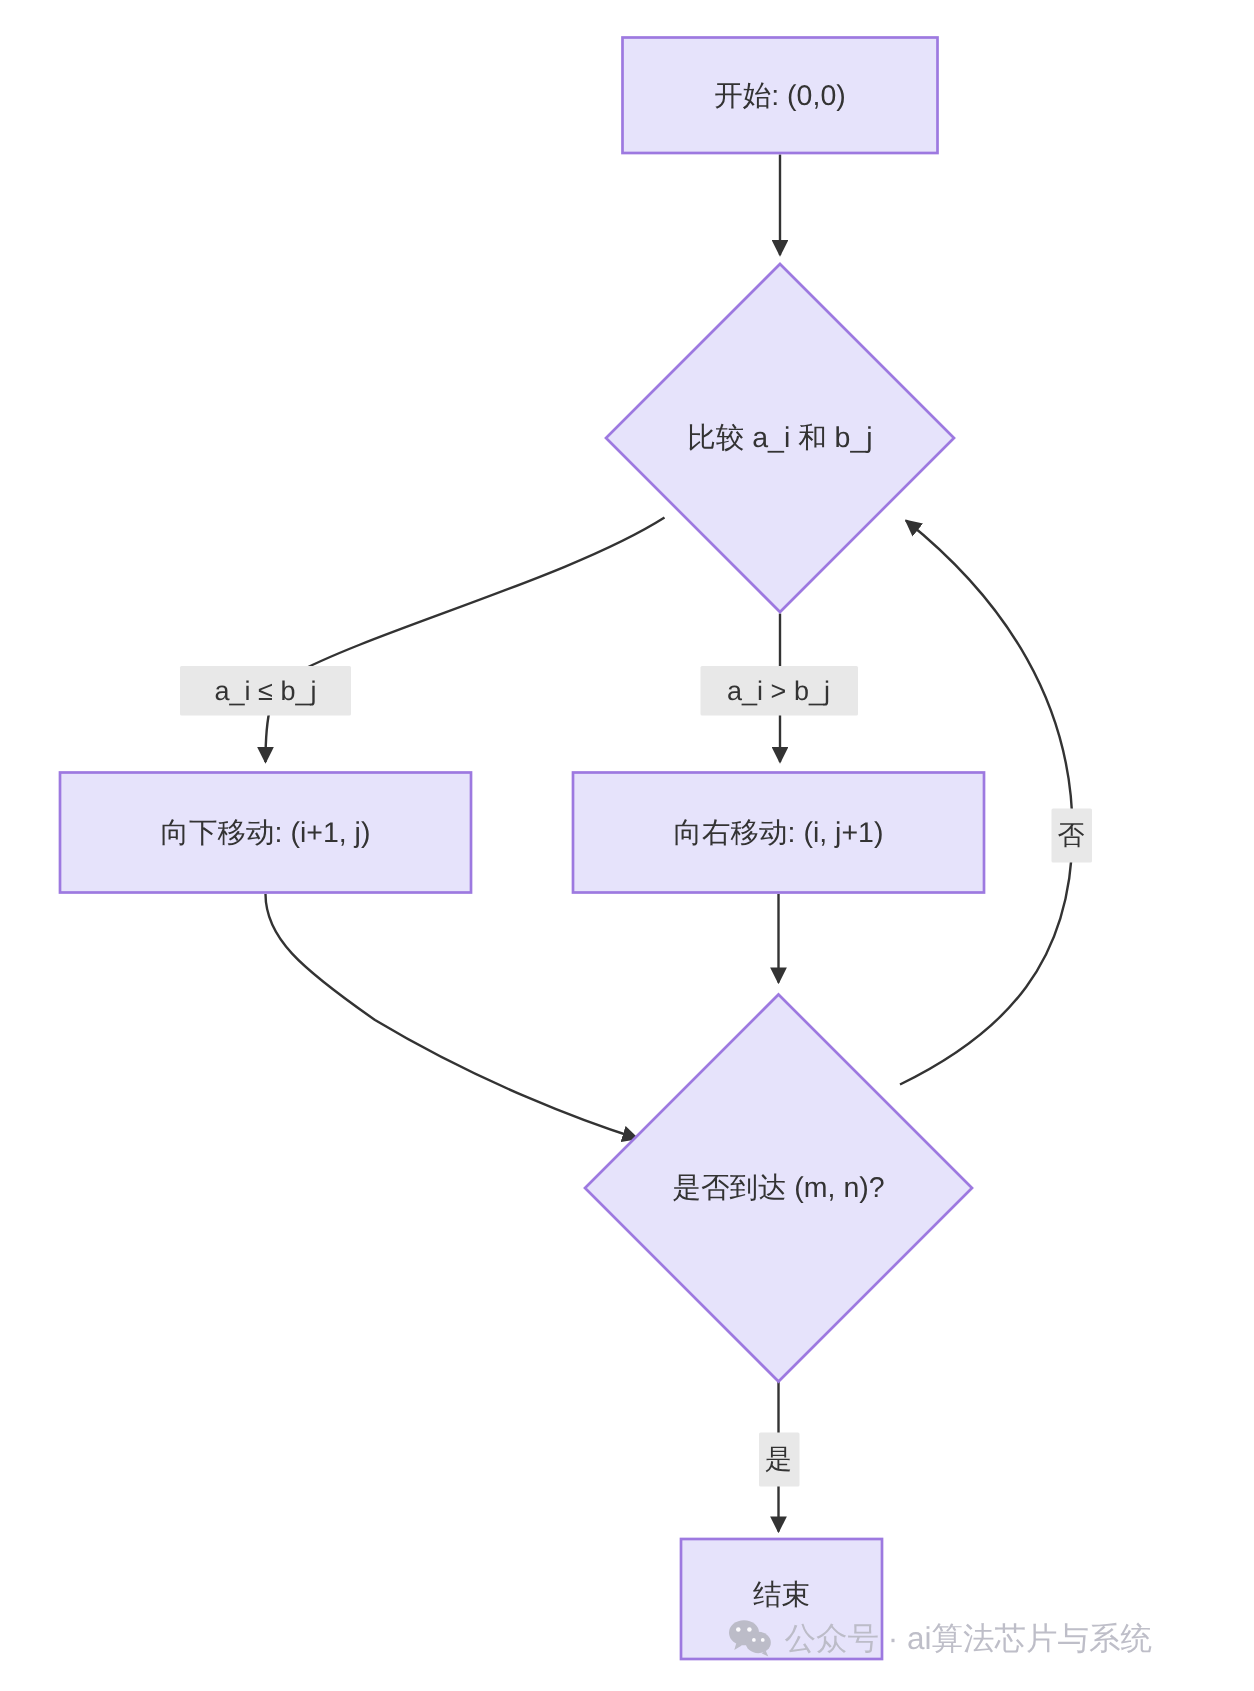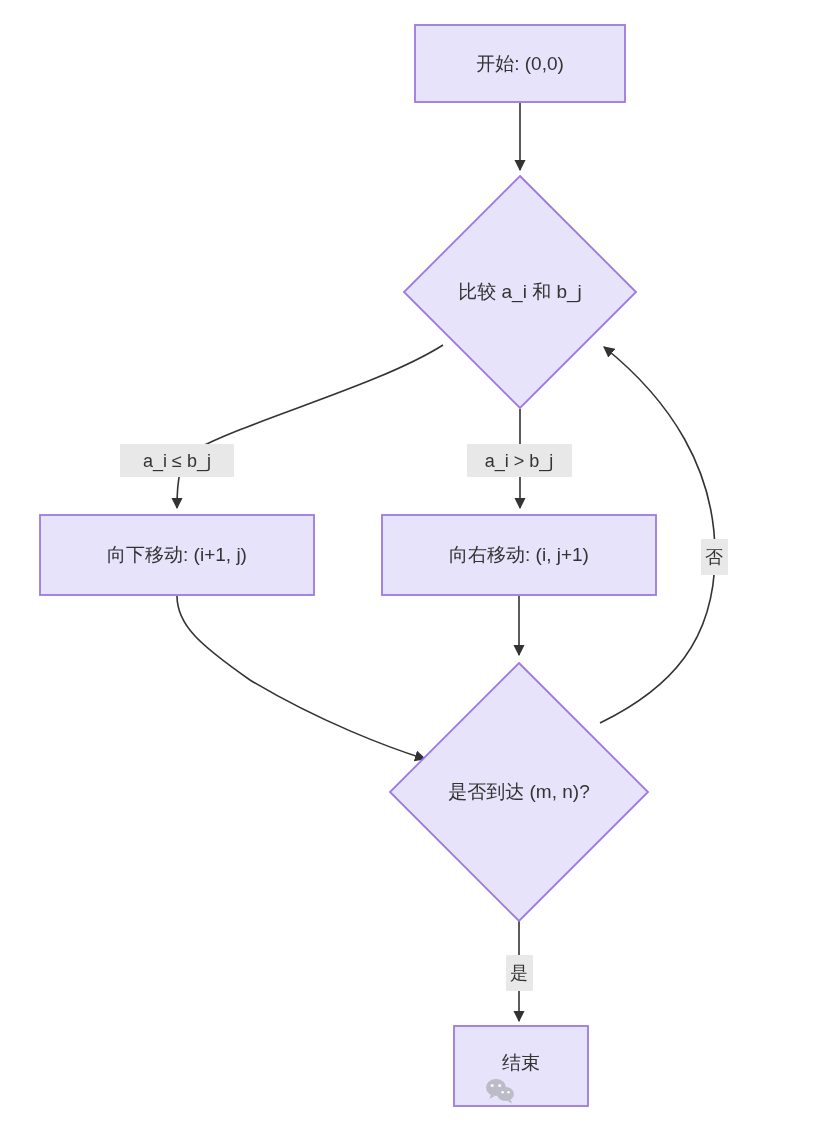--- a/index.html
+++ b/index.html
@@ -156,15 +156,16 @@
         <ellipse cx="11" cy="9.5" rx="10" ry="8.4" fill="#b9b9c4"></ellipse>
         <path d="M 6 16 L 4.5 21 L 9.5 18 Z" fill="#b9b9c4"></path>
         <ellipse cx="7.2" cy="7.4" rx="1.5" ry="1.5" fill="#ffffff"></ellipse>
         <ellipse cx="14.6" cy="7.4" rx="1.5" ry="1.5" fill="#ffffff"></ellipse>
         <ellipse cx="20.5" cy="16" rx="8.4" ry="7.1" fill="#b9b9c4"></ellipse>
         <path d="M 25.5 21.5 L 27.2 25.4 L 22.8 23.2 Z" fill="#b9b9c4"></path>
         <ellipse cx="17.6" cy="14.3" rx="1.25" ry="1.25" fill="#ffffff"></ellipse>
         <ellipse cx="23.5" cy="14.3" rx="1.25" ry="1.25" fill="#ffffff"></ellipse>
       </svg>
     </span>
+    <span>公众号 · ai算法芯片与系统</span>
   </div>
 
 </div>
 
 </body></html>

